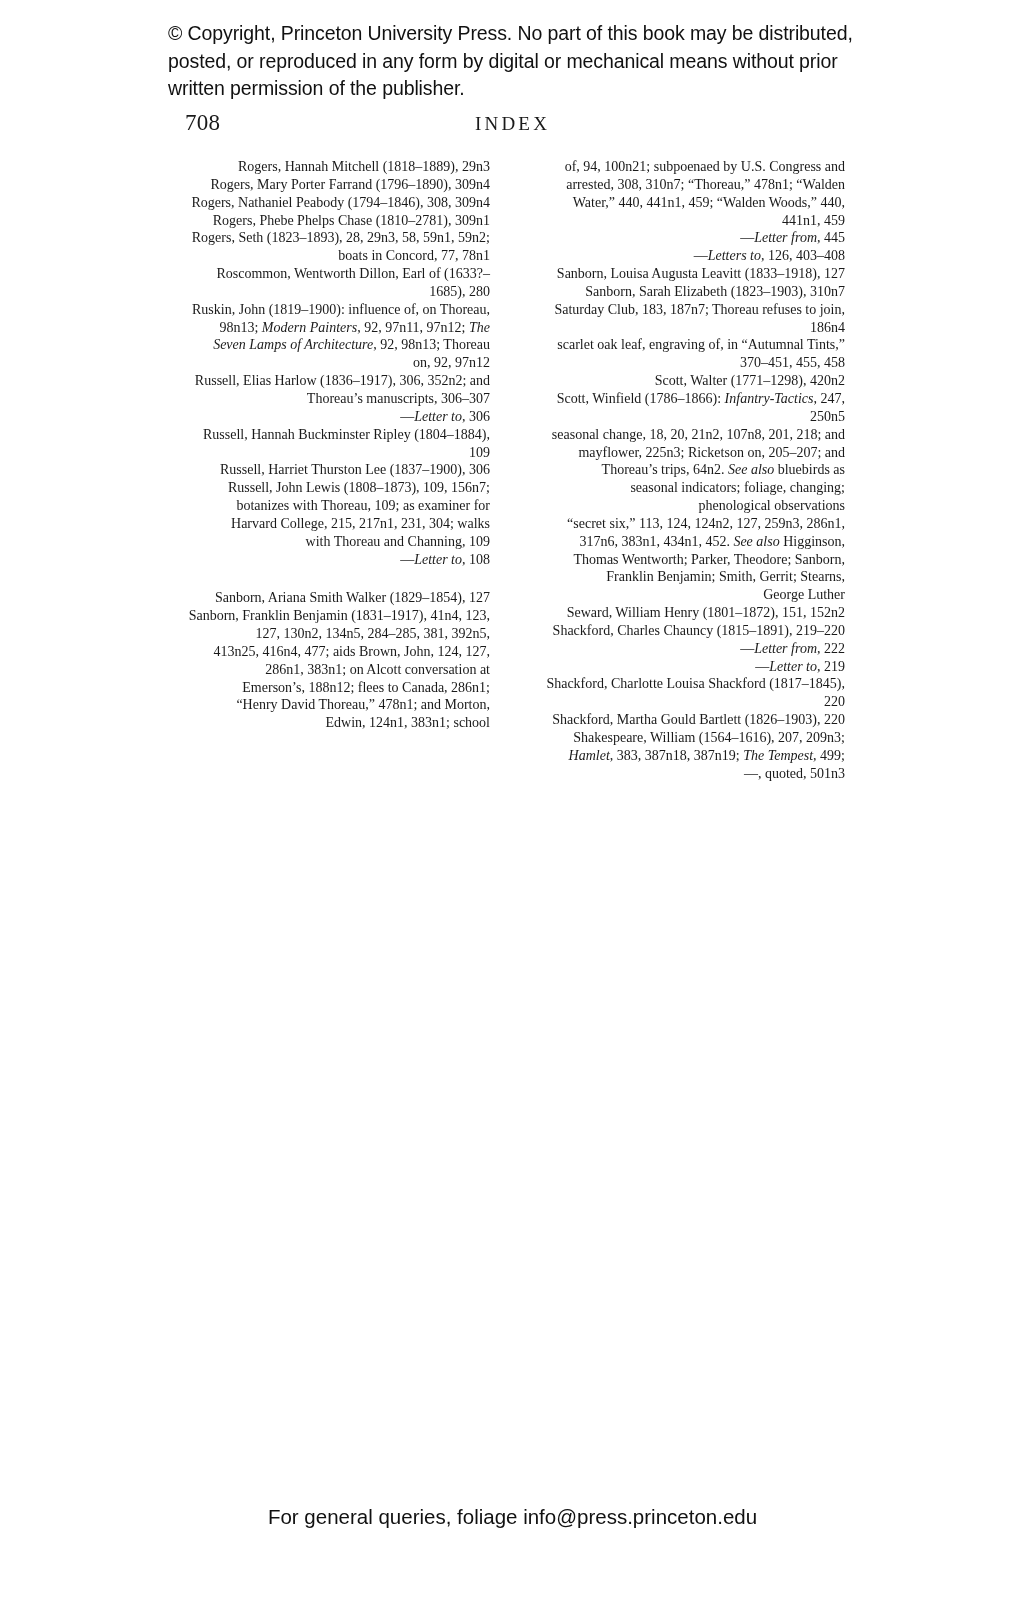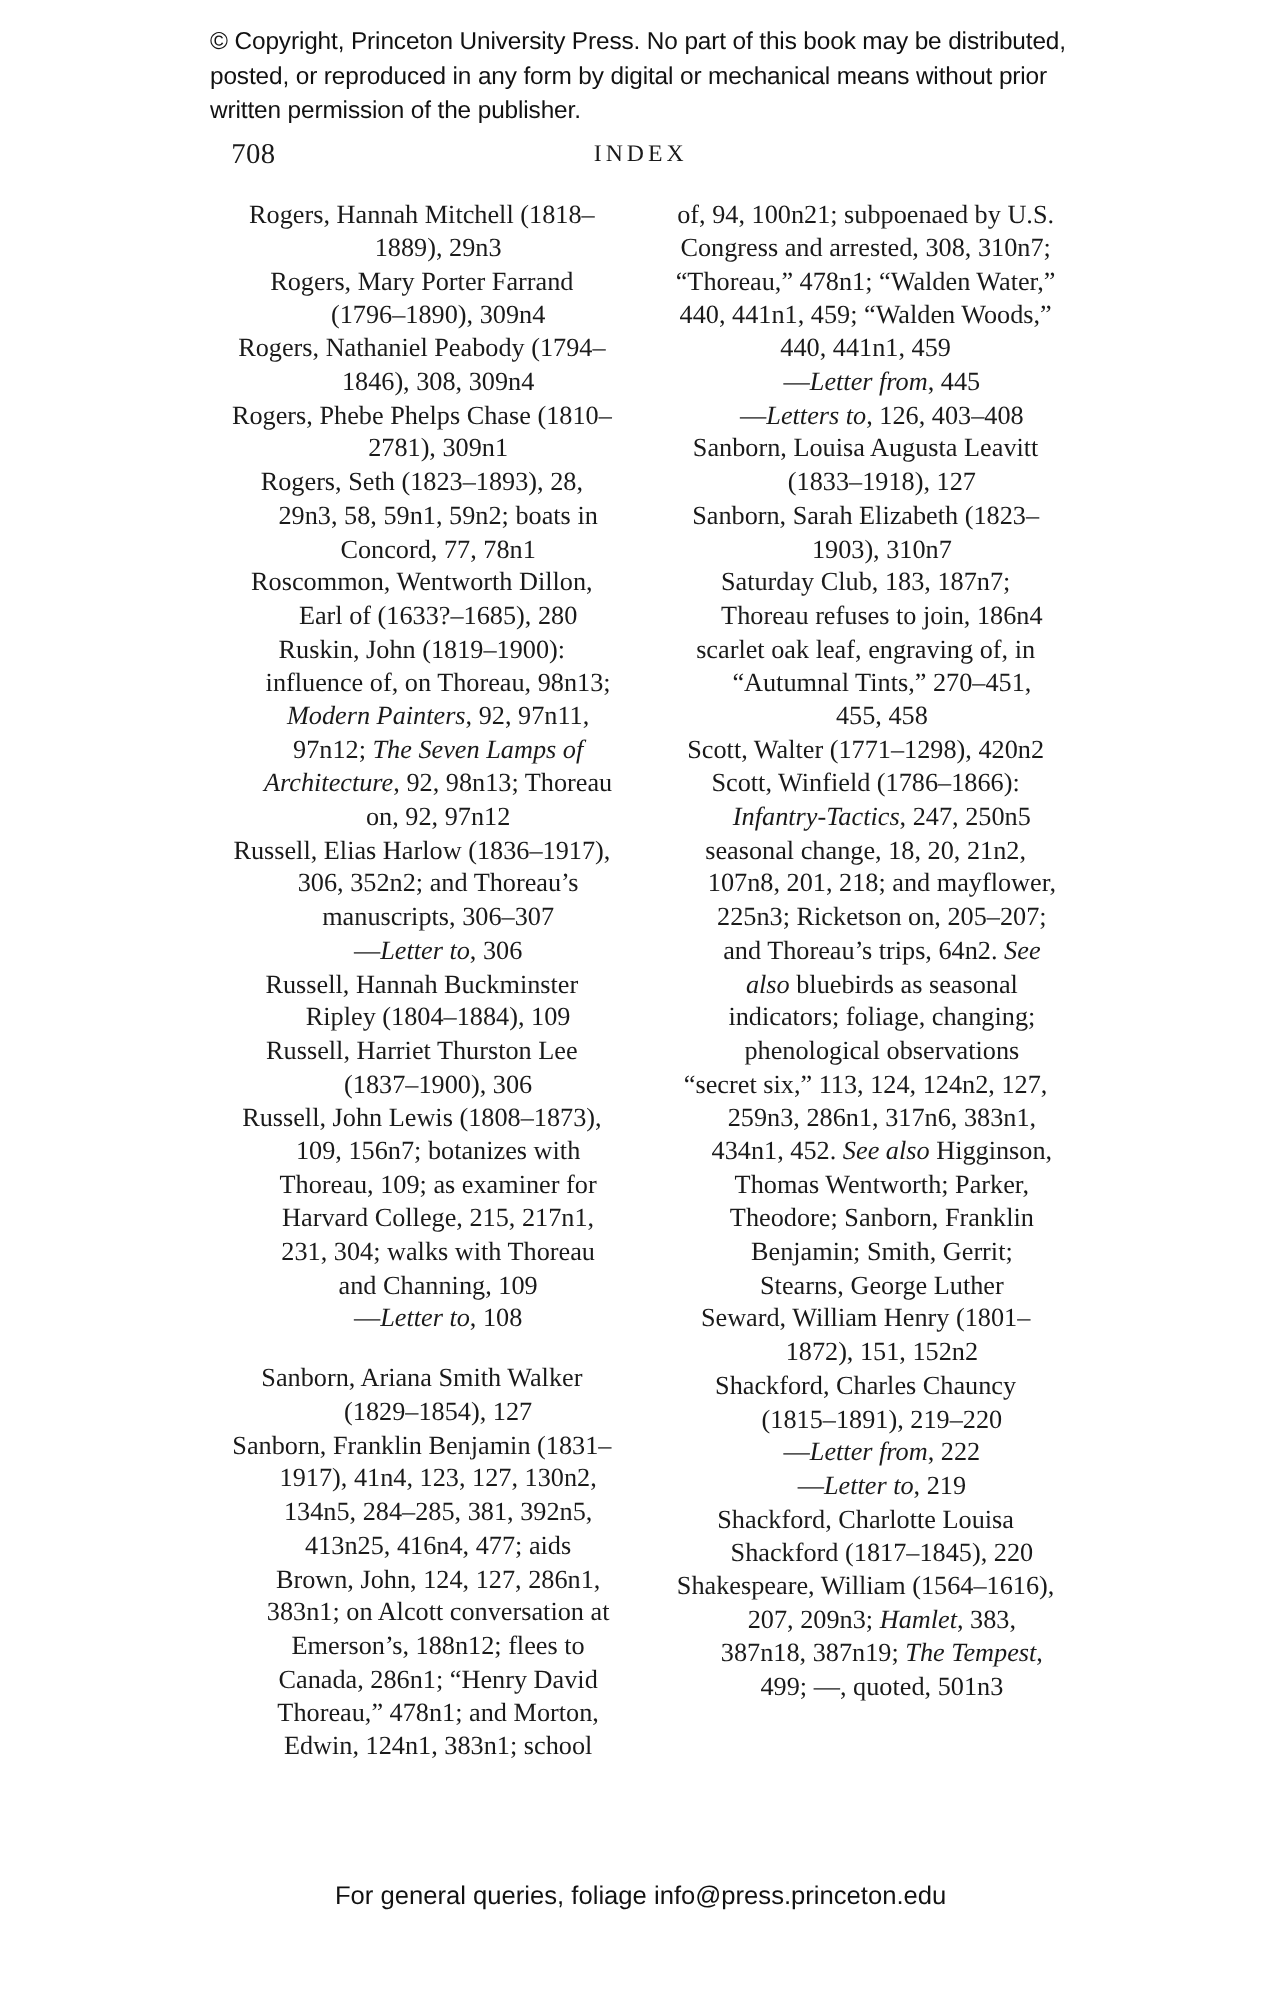--- a/index.html
+++ b/index.html
@@ -53,23 +53,23 @@
   .columns {
     position: absolute;
     left: 185px;
     top: 158px;
     width: 670px;
   }
   .col {
     position: absolute;
     top: 0;
     width: 305px;
-    font-size: 21px;
+    font-size: 14px;
     line-height: 1.275;
-    text-align: center;
+    text-align: right;
   }
   .col-left { left: 0; }
   .col-right { left: 355px; font-family: Liberation Serif, serif; }
   .entry {
     margin: 0;
     padding: 0 0 0 26px;
     text-indent: -26px;
   }
   .entry.sub {
     padding-left: 26px;
@@ -125,29 +125,30 @@
         <p class="entry">Sanborn, Ariana Smith Walker (1829–1854), 127</p>
         <p class="entry">Sanborn, Franklin Benjamin (1831–1917), 41n4, 123, 127, 130n2, 134n5, 284–285, 381, 392n5, 413n25, 416n4, 477; aids Brown, John, 124, 127, 286n1, 383n1; on Alcott conversation at Emerson’s, 188n12; flees to Canada, 286n1; “Henry David Thoreau,” 478n1; and Morton, Edwin, 124n1, 383n1; school</p>
       </div>
     <div class="col col-right">
         <p class="entry cont">of, 94, 100n21; subpoenaed by U.S. Congress and arrested, 308, 310n7; “Thoreau,” 478n1; “Walden Water,” 440, 441n1, 459; “Walden Woods,” 440, 441n1, 459</p>
         <p class="entry sub">—<i>Letter from</i>, 445</p>
         <p class="entry sub">—<i>Letters to</i>, 126, 403–408</p>
         <p class="entry">Sanborn, Louisa Augusta Leavitt (1833–1918), 127</p>
         <p class="entry">Sanborn, Sarah Elizabeth (1823–1903), 310n7</p>
         <p class="entry">Saturday Club, 183, 187n7; Thoreau refuses to join, 186n4</p>
-        <p class="entry">scarlet oak leaf, engraving of, in “Autumnal Tints,” 270–451, 455, 458</p>
+        <p class="entry">scarlet oak leaf, engraving of, in “Autumnal Tints,” 370–451, 455, 458</p>
         <p class="entry">Scott, Walter (1771–1298), 420n2</p>
         <p class="entry">Scott, Winfield (1786–1866): <i>Infantry-Tactics</i>, 247, 250n5</p>
         <p class="entry">seasonal change, 18, 20, 21n2, 107n8, 201, 218; and mayflower, 225n3; Ricketson on, 205–207; and Thoreau’s trips, 64n2. <i>See also</i> bluebirds as seasonal indicators; foliage, changing; phenological observations</p>
         <p class="entry">“secret six,” 113, 124, 124n2, 127, 259n3, 286n1, 317n6, 383n1, 434n1, 452. <i>See also</i> Higginson, Thomas Wentworth; Parker, Theodore; Sanborn, Franklin Benjamin; Smith, Gerrit; Stearns, George Luther</p>
         <p class="entry">Seward, William Henry (1801–1872), 151, 152n2</p>
         <p class="entry">Shackford, Charles Chauncy (1815–1891), 219–220</p>
         <p class="entry sub">—<i>Letter from</i>, 222</p>
         <p class="entry sub">—<i>Letter to</i>, 219</p>
         <p class="entry">Shackford, Charlotte Louisa Shackford (1817–1845), 220</p>
+        <p class="entry">Shackford, Martha Gould Bartlett (1826–1903), 220</p>
         <p class="entry">Shakespeare, William (1564–1616), 207, 209n3; <i>Hamlet</i>, 383, 387n18, 387n19; <i>The Tempest</i>, 499; —, quoted, 501n3</p>
       </div>
   </div>
 
   <div class="footer">For general queries, foliage info@press.princeton.edu</div>
 
 </div>
 
 </body></html>

